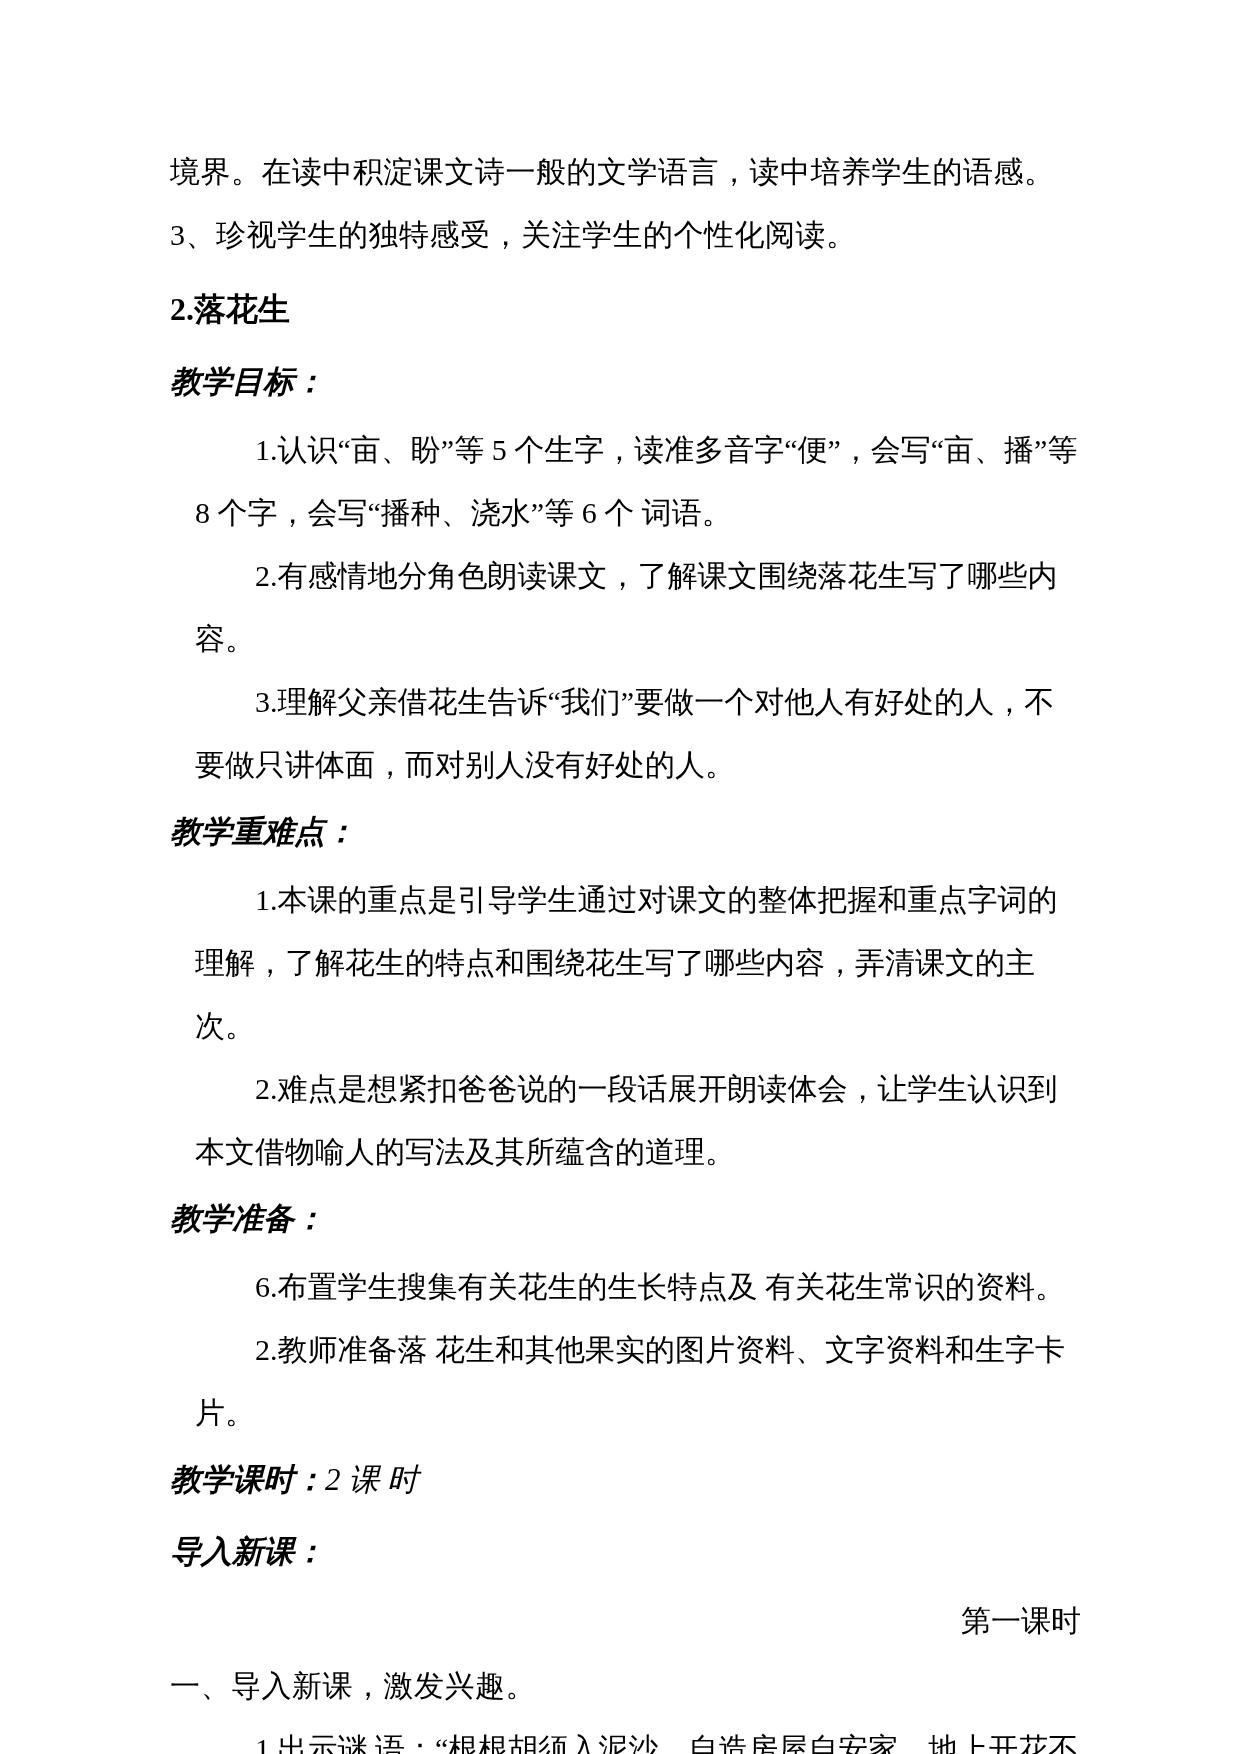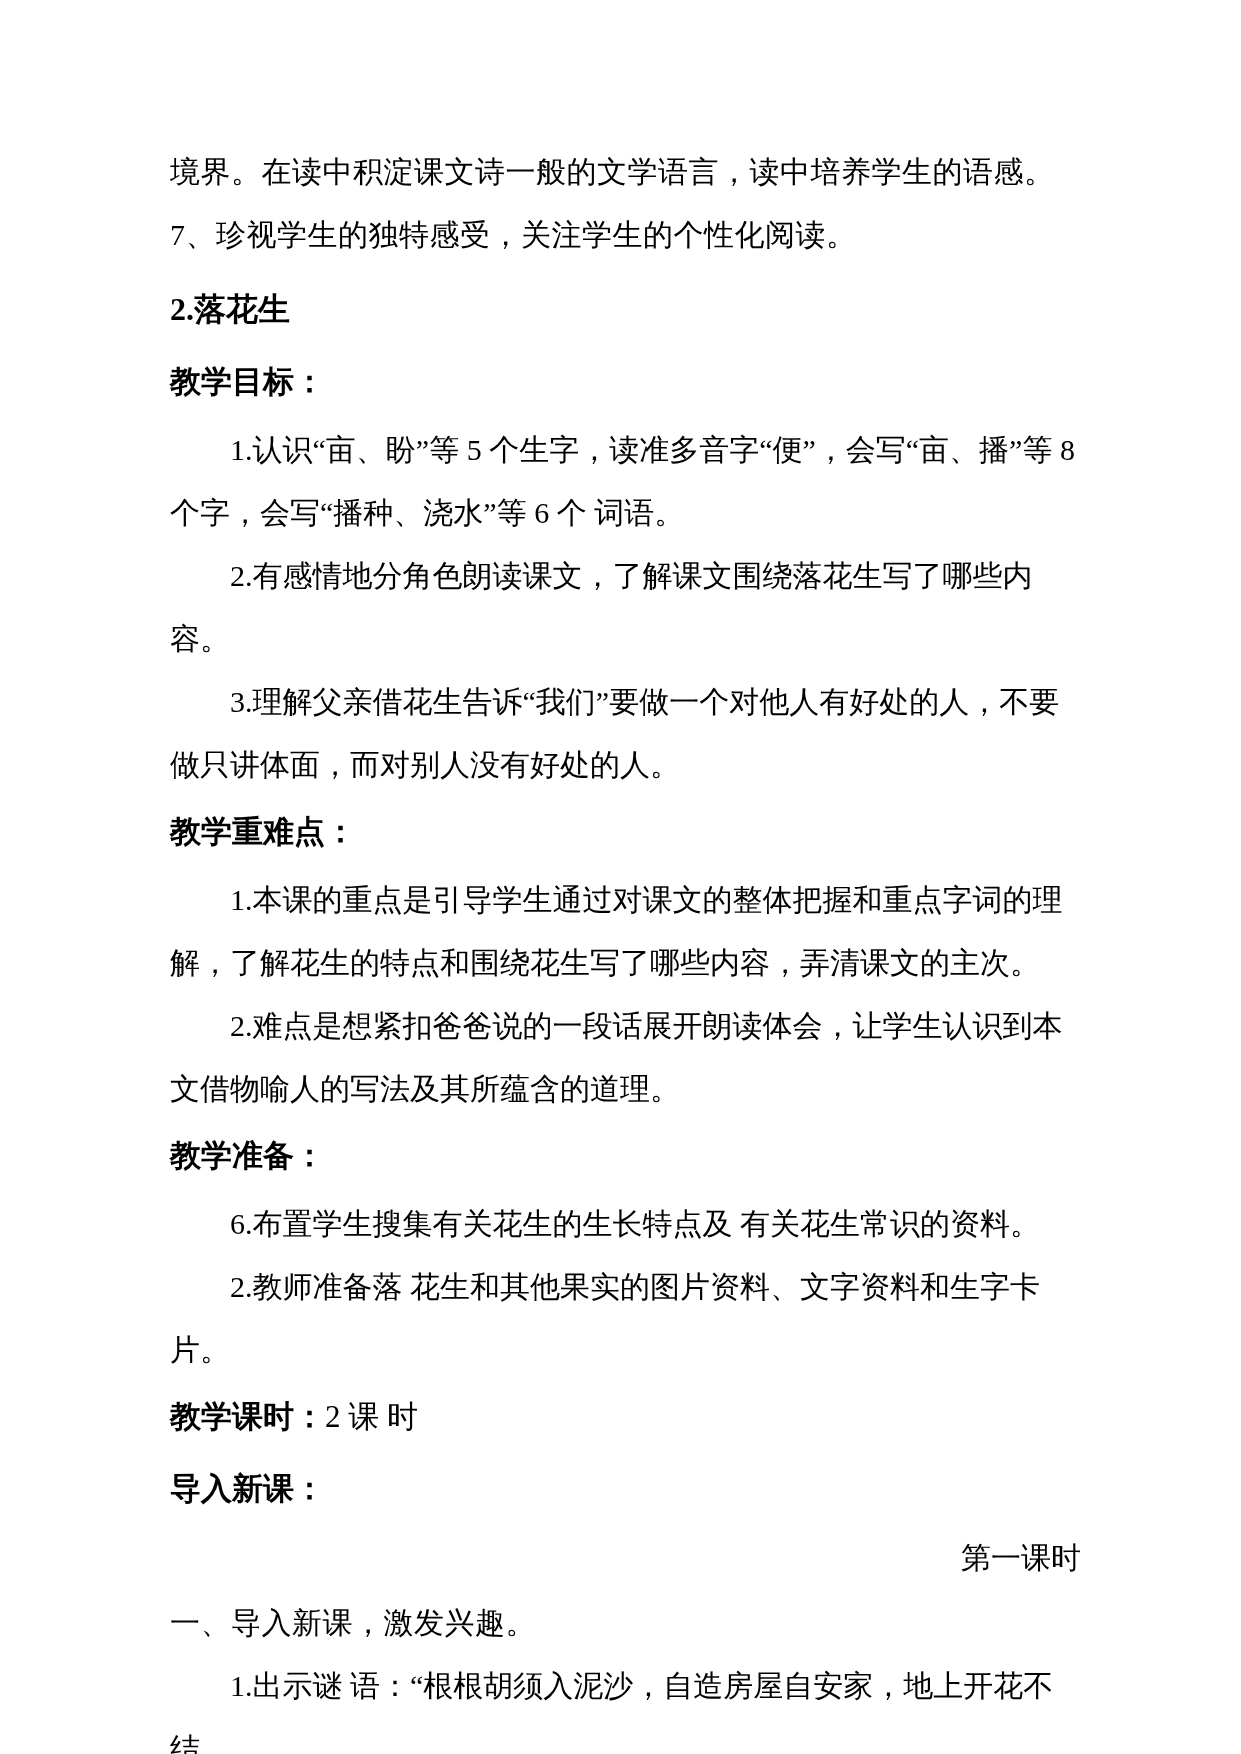--- a/index.html
+++ b/index.html
@@ -33,47 +33,49 @@
     font-weight: bold;
     font-size: 32px;
     line-height: 70px;
     margin-top: 8px;
     margin-bottom: 2px;
   }
   .section-title {
     font-weight: bold;
     font-size: 31px;
     line-height: 72px;
+    font-style: italic;
   }
   .center-plain {
     text-align: right;
     font-size: 30px;
     line-height: 66px;
   }
   .para {
     margin: 0;
   }
   .para + .para {
     margin-top: 0;
   }
   .p-body {
     font-size: 30px;
     line-height: 63px;
     text-indent: 60px;
     white-space: normal;
     word-break: break-all;
+    margin-left: 25px;
   }
 </style>
 </head>
 <body>
 
 <div class="page">
 
   <div class="line">境界。在读中积淀课文诗一般的文学语言，读中培养学生的语感。</div>
-  <div class="line">7、珍视学生的独特感受，关注学生的个性化阅读。</div>
+  <div class="line">3、珍视学生的独特感受，关注学生的个性化阅读。</div>
 
   <div class="heading-center">2.落花生</div>
 
   <div class="section-title">教学目标：</div>
   <p class="p-body para">1.认识“亩、盼”等 5 个生字，读准多音字“便”，会写“亩、播”等 8 个字，会写“播种、浇水”等 6 个 词语。</p>
   <p class="p-body para">2.有感情地分角色朗读课文，了解课文围绕落花生写了哪些内容。</p>
   <p class="p-body para">3.理解父亲借花生告诉“我们”要做一个对他人有好处的人，不要做只讲体面，而对别人没有好处的人。</p>
 
   <div class="section-title">教学重难点：</div>
   <p class="p-body para">1.本课的重点是引导学生通过对课文的整体把握和重点字词的理解，了解花生的特点和围绕花生写了哪些内容，弄清课文的主次。</p>

